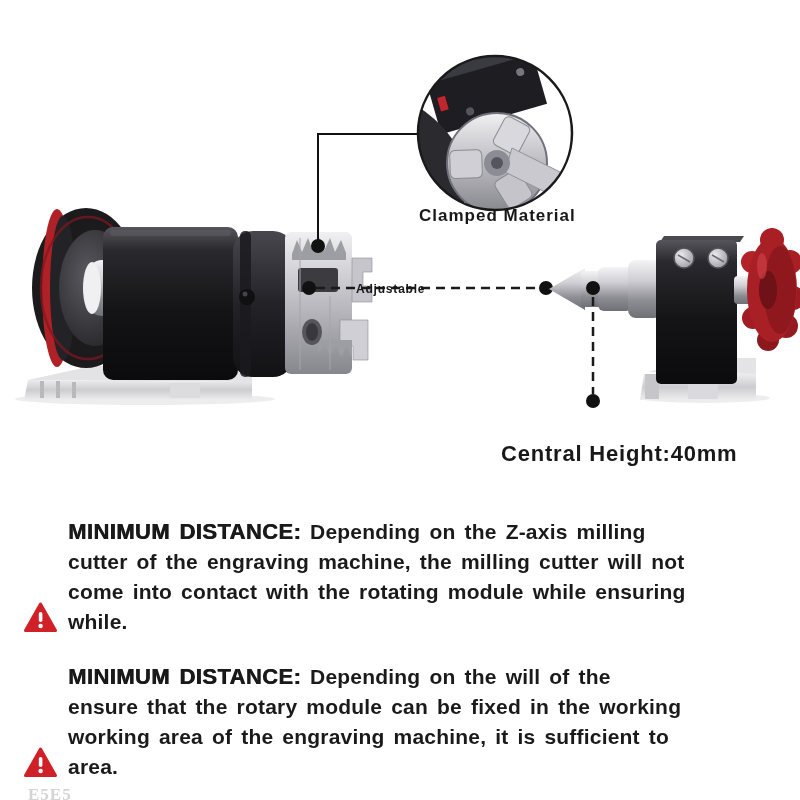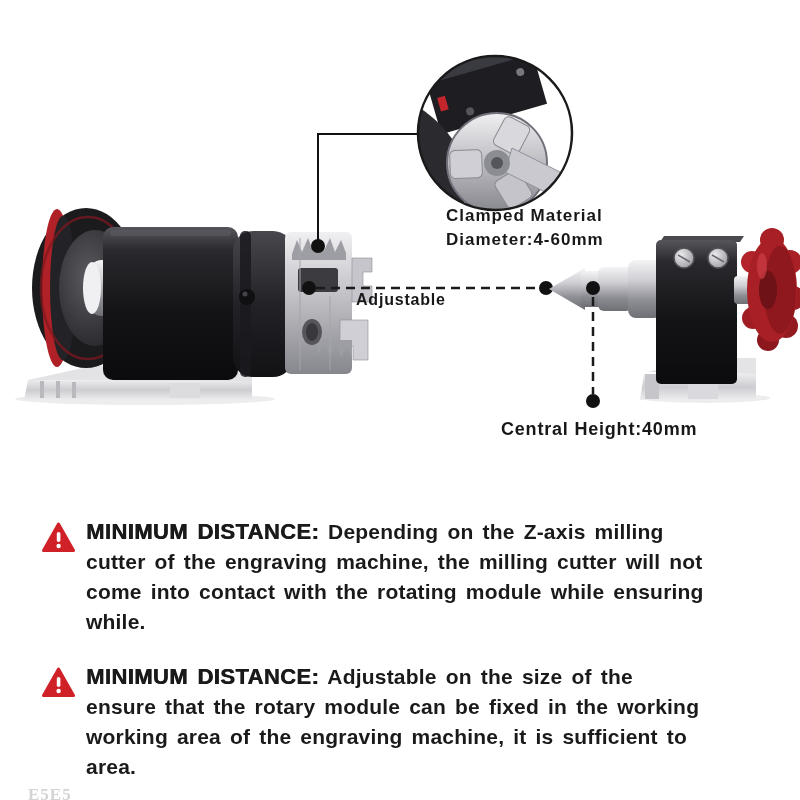--- a/index.html
+++ b/index.html
@@ -5,25 +5,25 @@
   html,body{margin:0;padding:0;}
   body{
     width:800px;height:800px;position:relative;overflow:hidden;
     background:#ffffff;
     font-family:"Liberation Sans", sans-serif;
     color:#1a1a1a;
   }
   .scene{position:absolute;top:0;left:0;width:800px;height:470px;}
   .scene svg{position:absolute;top:0;left:0;}
   .lbl{position:absolute;font-weight:bold;color:#181818;}
-  .callout-label{left:419px;top:204px;font-size:17px;line-height:24px;letter-spacing:1px;margin-left:27px;}
-  .adjustable-label{left:356px;top:291px;font-size:16px;letter-spacing:0.8px;}
-  .central-height-label{left:501px;top:419px;font-size:18px;letter-spacing:0.8px;}
+  .callout-label{left:419px;top:204px;font-size:17px;line-height:24px;letter-spacing:1px;}
+  .adjustable-label{left:356px;top:282px;font-size:12px;letter-spacing:0.8px;}
+  .central-height-label{left:501px;top:441px;font-size:22px;letter-spacing:0.8px;}
   .warnings{position:absolute;top:517px;left:0;width:800px;}
-  .warning{display:flex;align-items:flex-start;padding-left:42px;margin-bottom:25px;}
+  .warning{display:flex;align-items:flex-end;padding-left:24px;margin-bottom:25px;}
   .warning .icon-wrap{flex:0 0 auto;margin-top:5px;}
   .warning .wtext{margin-left:11px;font-size:21px;line-height:30px;font-weight:bold;
     letter-spacing:0.2px;word-spacing:3px;white-space:nowrap;}
   .warning .wtitle{font-size:22px;letter-spacing:0.4px;text-shadow:0.6px 0 #111;}
   .watermark{position:absolute;left:28px;top:785px;font-size:17px;color:#d4d4d4;
     letter-spacing:1px;font-weight:bold;font-family:Liberation Serif, serif;}
 </style>
 </head>
 <body>
 
@@ -205,21 +205,20 @@
 
     <g>
       <circle cx="593" cy="288" r="7" fill="#111"></circle>
       <line x1="593" y1="297" x2="593" y2="394" stroke="#1a1a1a" stroke-width="2.5" stroke-dasharray="9 6"></line>
       <circle cx="593" cy="401" r="7" fill="#111"></circle>
     </g>
   </svg>
 
   <div class="lbl callout-label">
     <div>Clamped Material</div>
-    <div>Diameter:4-60mm</div>
   </div>
   <div class="lbl adjustable-label">Adjustable</div>
   <div class="lbl central-height-label">Central Height:40mm</div>
 </div>
 
 <div class="warnings">
   <div class="warning">
     <span class="icon-wrap">
       <svg width="33" height="31" viewBox="0 0 33 31">
         <path d="M16.5 2 L31.5 28.5 L1.5 28.5 Z" fill="#cf2127" stroke="#cf2127" stroke-width="3" stroke-linejoin="round"></path>
@@ -237,21 +236,21 @@
 
   <div class="warning">
     <span class="icon-wrap">
       <svg width="33" height="31" viewBox="0 0 33 31">
         <path d="M16.5 2 L31.5 28.5 L1.5 28.5 Z" fill="#cf2127" stroke="#cf2127" stroke-width="3" stroke-linejoin="round"></path>
         <rect x="14.8" y="10" width="3.6" height="10" rx="1.8" fill="#fff"></rect>
         <circle cx="16.6" cy="24" r="2.2" fill="#fff"></circle>
       </svg>
     </span>
     <div class="wtext">
-      <div><span class="wtitle">MINIMUM DISTANCE:</span> <span>Adjustable on the size of the</span></div>
+      <div><span class="wtitle">MINIMUM DISTANCE:</span> <span>Depending on the will of the</span></div>
       <div>ensure that the rotary module can be fixed in the working</div>
       <div>working area of the engraving machine, it is sufficient to</div>
       <div>area.</div>
     </div>
   </div>
 </div>
 
 <div class="watermark">E5E5</div>
 
 </body></html>

